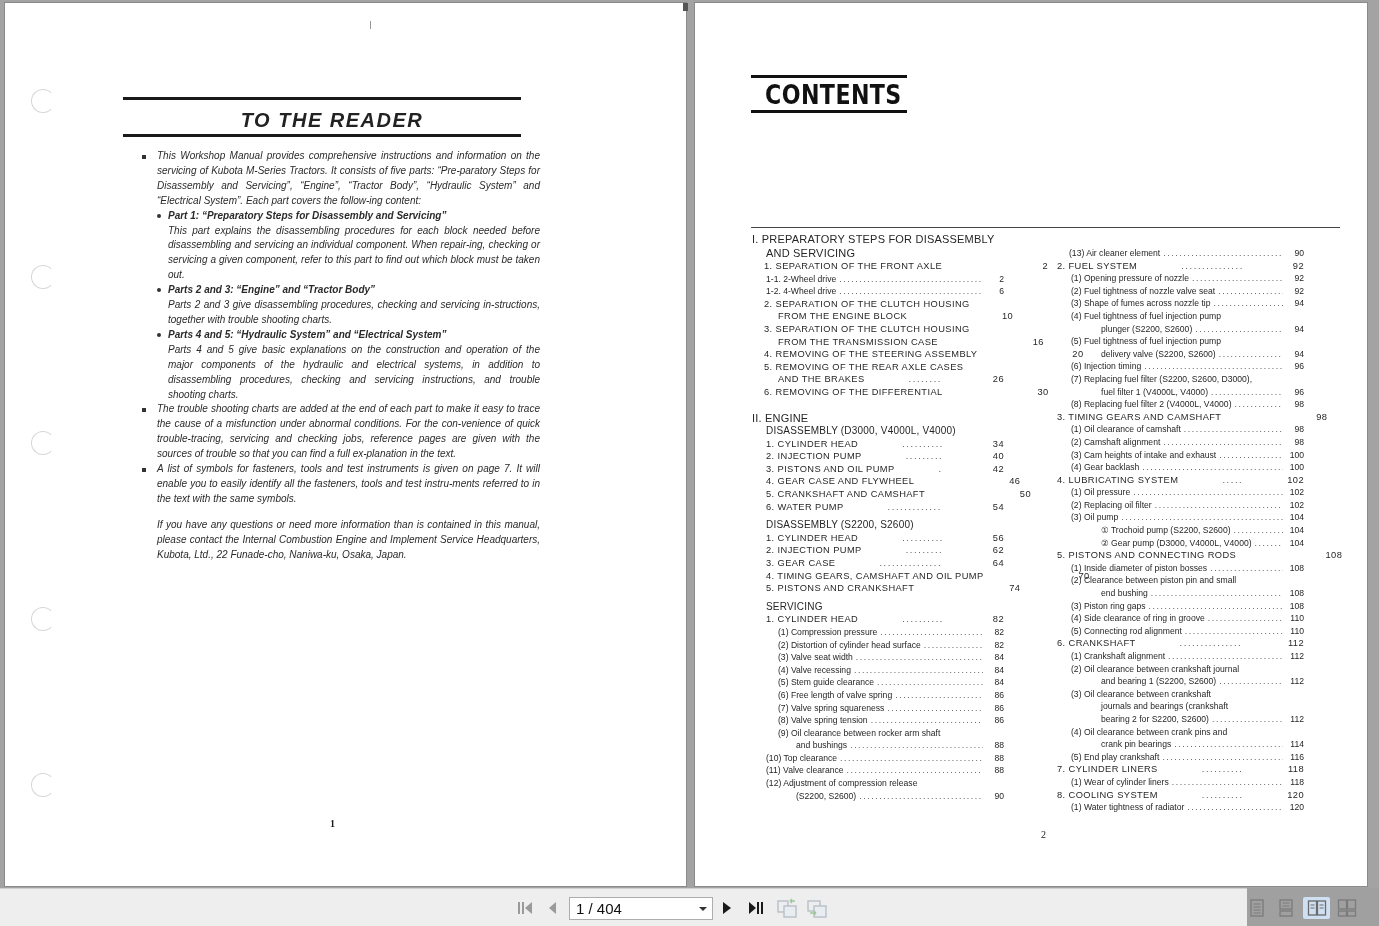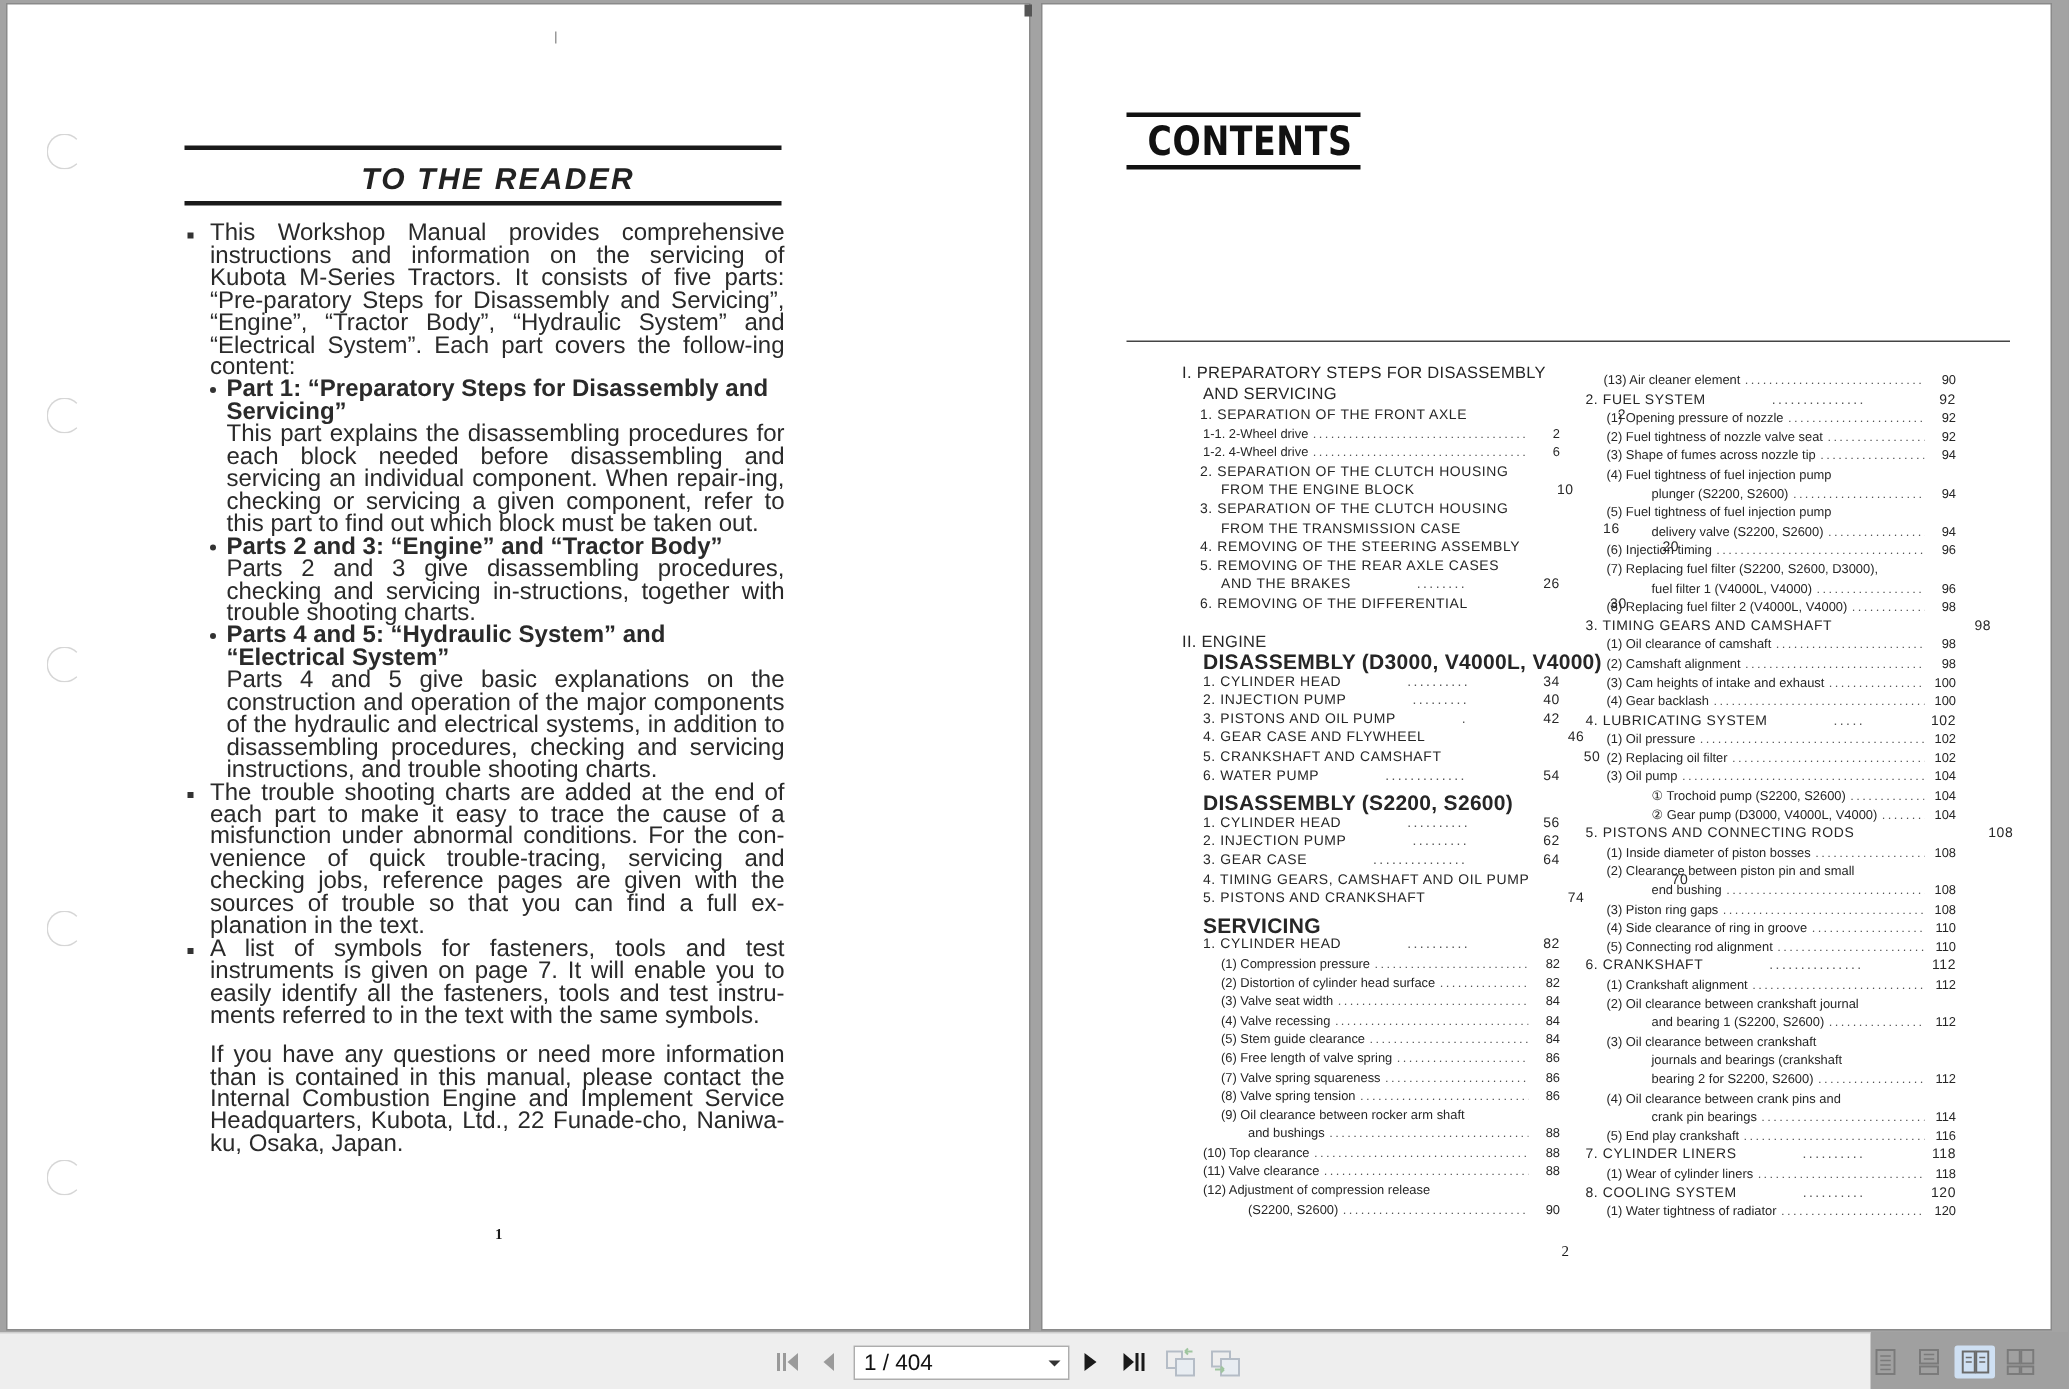--- a/index.html
+++ b/index.html
@@ -11,46 +11,46 @@
   .page-left { left: 5px; width: 681px; }
   .page-right { left: 695px; width: 672px; }
   .scroll-marker { position: absolute; left: 683px; top: 3px; width: 5px; height: 8px; background: #555; }
 
   .punch { position: absolute; left: 26px; width: 24px; height: 24px; border-radius: 50%; border: 1.5px solid #d6d6d6; border-right-color: transparent; }
   .tick { position: absolute; width: 1px; background: #999; }
 
   
   .reader-rule { position: absolute; left: 118px; width: 398px; background: #1a1a1a; }
   .reader-title { position: absolute; left: 128px; top: 106px; width: 398px; text-align: center; font-size: 20px; font-style: italic; font-weight: bold; letter-spacing: 1.5px; color: #222; }
-  .reader-body { position: absolute; left: 118px; top: 146px; width: 400px; font-size: 16px; line-height: 14.9px; color: #2a2a2a; }
+  .reader-body { position: absolute; left: 135px; top: 146px; width: 400px; font-size: 10px; line-height: 14.9px; color: #2a2a2a; font-style: italic; }
   .p-bullet { position: relative; padding-left: 17px; text-align: justify; }
   .p-bullet::before { content: ""; position: absolute; left: 2px; top: 6px; width: 4px; height: 4px; background: #333; }
   .p-sub { position: relative; padding-left: 28px; font-weight: bold; }
   .p-sub::before { content: ""; position: absolute; left: 17px; top: 5px; width: 4px; height: 4px; border-radius: 50%; background: #333; }
   .p-indent { padding-left: 28px; text-align: justify; }
   .p-plain { padding-left: 17px; text-align: justify; }
   .gap { height: 11px; }
   .page-num { position: absolute; font-size: 10px; font-family: "Liberation Serif", serif; font-weight: bold; }
 
   
   .contents-rule { position: absolute; left: 56px; width: 156px; height: 3px; background: #111; }
   .contents-title { position: absolute; left: 56px; top: 76px; width: 156px; text-align: center; font-size: 27px; font-weight: bold; font-family: "DejaVu Sans", sans-serif; transform: scaleX(0.82); transform-origin: center; letter-spacing: 0.5px; color: #111; }
   .contents-hr { position: absolute; left: 56px; top: 224px; width: 589px; height: 1px; background: #444; }
 
   .toc { position: absolute; font-size: 9.3px; color: #262626; }
-  .toc-col1 { left: 57px; top: 240px; width: 252px; margin-left: 36px; }
+  .toc-col1 { left: 57px; top: 230px; width: 252px; }
   .toc-col2 { left: 362px; top: 244px; width: 247px; }
   .row { display: flex; align-items: baseline; height: 12.6px; line-height: 12.6px; white-space: nowrap; }
   .row .lbl { flex: 0 0 auto; }
   .row .dots { flex: 1 1 auto; overflow: hidden; color: #555; margin: 0 3px; letter-spacing: 1.6px; }
   .row .dots::after { content: "................................................................................................................................"; }
   .row .pg { flex: 0 0 auto; width: 18px; text-align: right; }
   .row.nodots .dots::after { content: ""; }
   .sec-head { font-size: 11px; letter-spacing: 0.2px; line-height: 13.5px; height: 13.5px; }
-  .sub-head { font-size: 14px; font-weight: bold; letter-spacing: 0.2px; }
+  .sub-head { font-size: 10px; font-weight: normal; letter-spacing: 0.2px; }
   .l0 { padding-left: 0; }
   .l1 { padding-left: 12px; }
   .l1b { padding-left: 14px; }
   .l2 { padding-left: 26px; }
   .l3 { padding-left: 44px; }
   .upper { letter-spacing: 0.4px; gap: 41px; }
   .small { font-size: 8.6px; }
   .spacer-s { height: 6px; }
   .spacer-m { height: 13px; }
 

